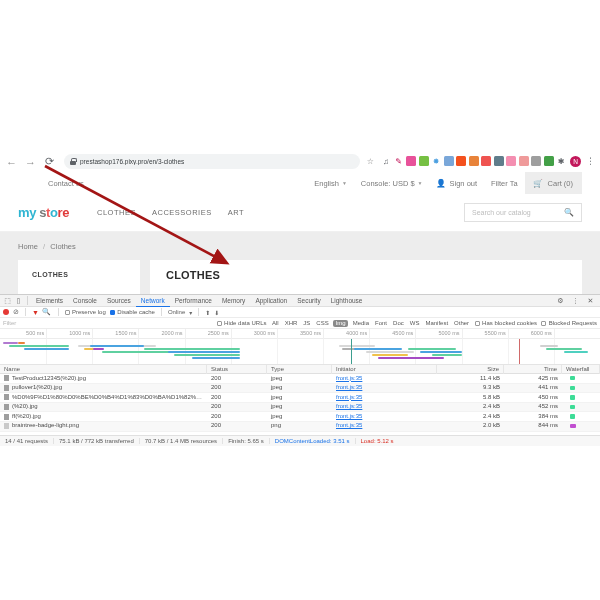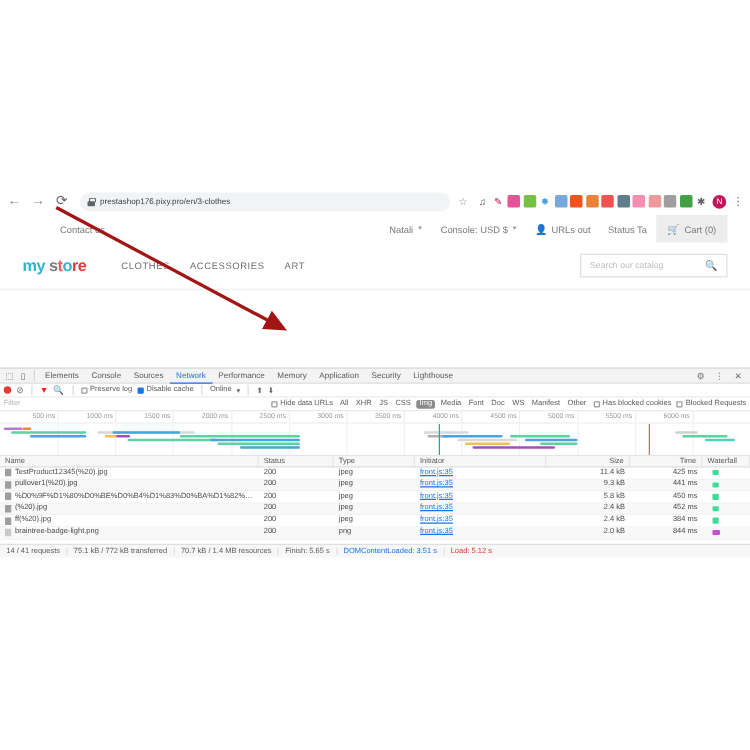--- a/index.html
+++ b/index.html
@@ -178,51 +178,66 @@
         </div>
       <div class="avatar-ext">N</div>
       <div class="kebab">⋮</div>
     </div>
   </div>
 
   <div class="page">
     <div class="topbar">
       <div class="contact">Contact us</div>
       <div class="topitem">
-        <span>Natali</span>
+        <span>English</span>
         <span class="caret">▼</span>
       </div>
       <div class="topitem">
         <span>Console: USD $</span>
         <span class="caret">▼</span>
       </div>
       <div class="topitem">
         <span class="person-ico">👤</span>
-        <span>URLs out</span>
-      </div>
-      <div class="topitem">Status Ta</div>
+        <span>Sign out</span>
+      </div>
+      <div class="topitem">Filter Ta</div>
       <div class="cartbox">
         <span class="cart-ico">🛒</span>
         <span>Cart (0)</span>
       </div>
     </div>
 
     <div class="header">
       <div class="logo"><span class="c1">my</span><span class="c2"> s</span><span class="c3">t</span><span class="c4">o</span><span class="c5">re</span></div>
       <div class="nav" id="nav-holder">
           <a href="#">CLOTHES</a>
           <a href="#">ACCESSORIES</a>
           <a href="#">ART</a>
         </div>
       <div class="searchbox">
         <span class="ph">Search our catalog</span>
         <span class="mag">🔍</span>
       </div>
     </div>
 
+    <div class="content">
+      <div class="crumb">
+        <span>Home</span>
+        <span class="sep">/</span>
+        <span>Clothes</span>
+      </div>
+      <div class="panels">
+        <div class="panel-left">
+          <div class="t">CLOTHES</div>
+        </div>
+        <div class="panel-right">
+          <div class="t">CLOTHES</div>
+        </div>
+      </div>
+    </div>
   </div>
 
   <div class="devtools">
 
     <div class="dt-tabs">
       <div class="dt-ico">⬚</div>
       <div class="dt-ico">▯</div>
       <div class="dt-div"></div>
       <div id="tabs-holder" style="display:flex;align-items:center;">
           <div class="dt-tab">Elements</div>

